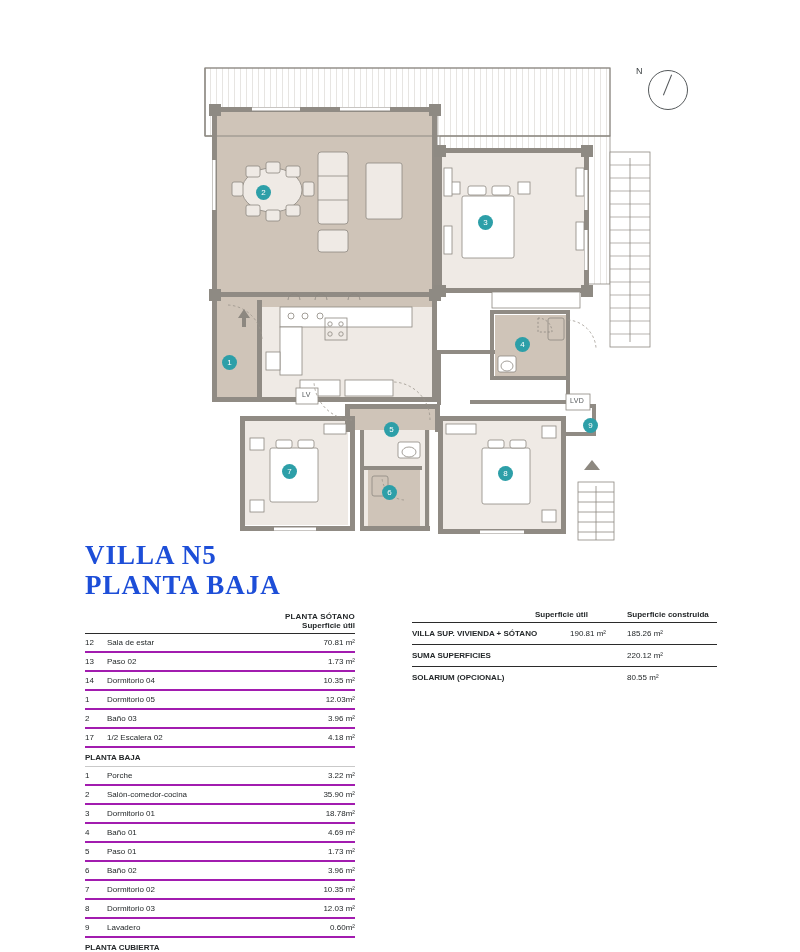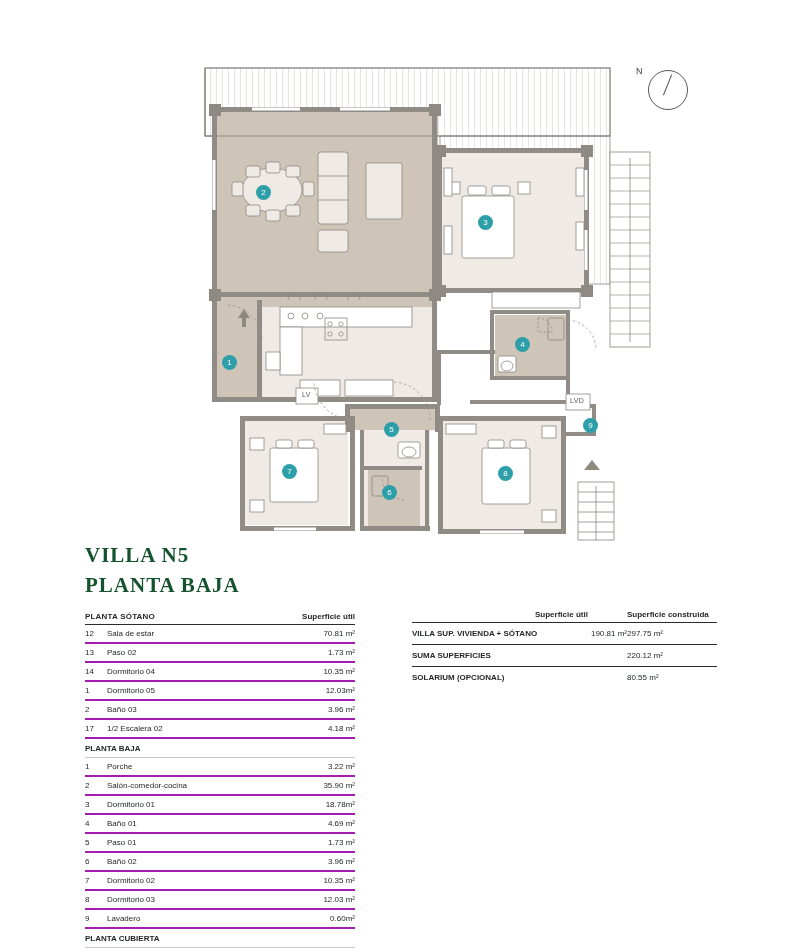--- a/index.html
+++ b/index.html
@@ -55,36 +55,36 @@
     z-index:41;
   }
 
   
   .title-block {
     position:absolute; left:85px; top:540px;
     font-family:"Liberation Serif", serif;
     letter-spacing:1px;
   }
   .title-block .l1, .title-block .l2 {
-    font-size:21px; font-weight:bold; color:#14532d; line-height:30px;
+    font-size:27px; font-weight:bold; color:#1d4ed8; line-height:30px;
   }
 
   
   .left-table {
     position:absolute; left:85px; top:612px; width:270px;
     font-size:8px; color:#24282a;
   }
   .right-table {
     position:absolute; left:412px; top:610px; width:305px;
     font-size:8px; color:#24282a;
   }
 
   .hdr-row {
-    display:flex; justify-content:space-between; align-items:flex-end;
-    border-bottom:1px solid #2b2b2b; padding-bottom:3px;
+    display:flex; align-items:flex-end;
+    border-bottom:1px solid #2b2b2b; padding-bottom:3px;flex-direction:column;
   }
   .hdr-row .h-left { font-weight:bold; font-size:8px; letter-spacing:.2px;}
   .hdr-row .h-right { font-weight:bold; font-size:8px; }
 
   .sec-row {
     display:flex; padding:5px 0 4px 0;
     border-bottom:1px solid #c9c9c9;
     font-weight:bold; font-size:8px;
   }
   .item-row {
@@ -105,21 +105,21 @@
   .r-hdr .c1 { width:78px; text-align:left;}
   .r-hdr .c2 { width:90px; text-align:left;}
   .r-row {
     display:flex; align-items:center;
     border-top:1px solid #2b2b2b;
     padding:6px 0 6px 0;
     font-size:8px;
   }
   .r-row.light { border-top:1px solid #c9c9c9; }
   .r-row .lbl { flex:1; font-weight:bold; }
-  .r-row .v1 { width:78px; text-align:right; }
+  .r-row .v1 { width:78px; text-align:center; }
   .r-row .v2 { width:90px; text-align:left; }
 </style>
 </head>
 <body>
 
 <div id="plan">
 
   <svg width="800" height="560" viewBox="0 0 800 560">
     <defs>
       <pattern id="hatch" width="6" height="6" patternUnits="userSpaceOnUse" patternTransform="rotate(0)">
@@ -492,21 +492,21 @@
 
 <div class="right-table">
   <div class="r-hdr">
     <div class="c1">Superficie útil</div>
     <div class="c2">Superficie construida</div>
   </div>
 
   <div class="r-row">
     <div class="lbl">VILLA SUP. VIVIENDA + SÓTANO</div>
     <div class="v1">190.81 m²</div>
-    <div class="v2">297.75 m²</div>
+    <div class="v2">185.26 m²</div>
   </div>
   <div class="r-row">
     <div class="lbl">SUMA SUPERFICIES</div>
     <div class="v1"></div>
     <div class="v2">220.12 m²</div>
   </div>
   <div class="r-row">
     <div class="lbl">SOLARIUM (OPCIONAL)</div>
     <div class="v1"></div>
     <div class="v2">80.55 m²</div>

